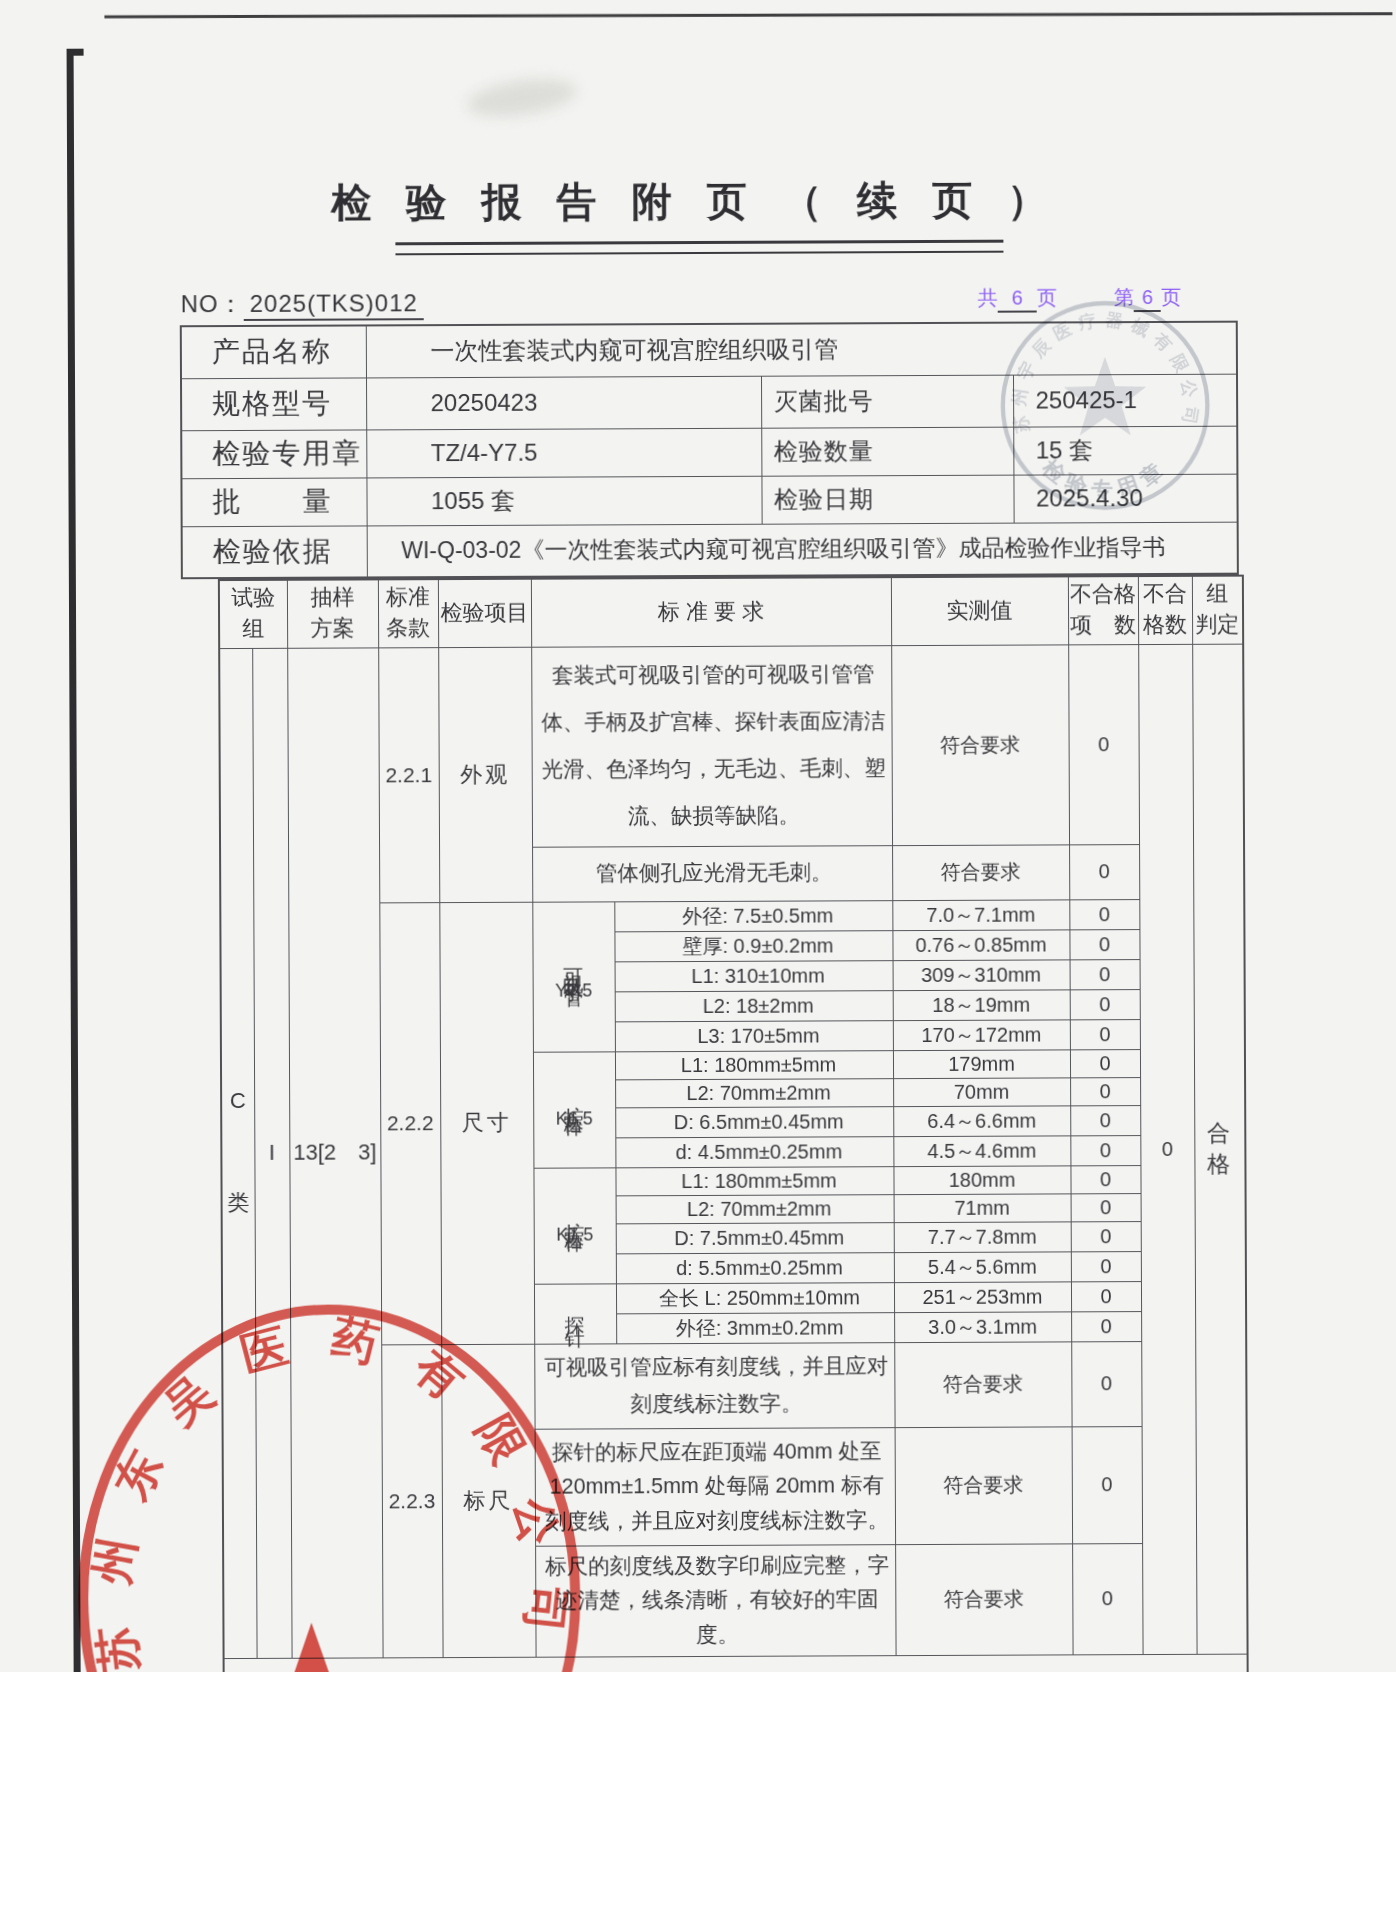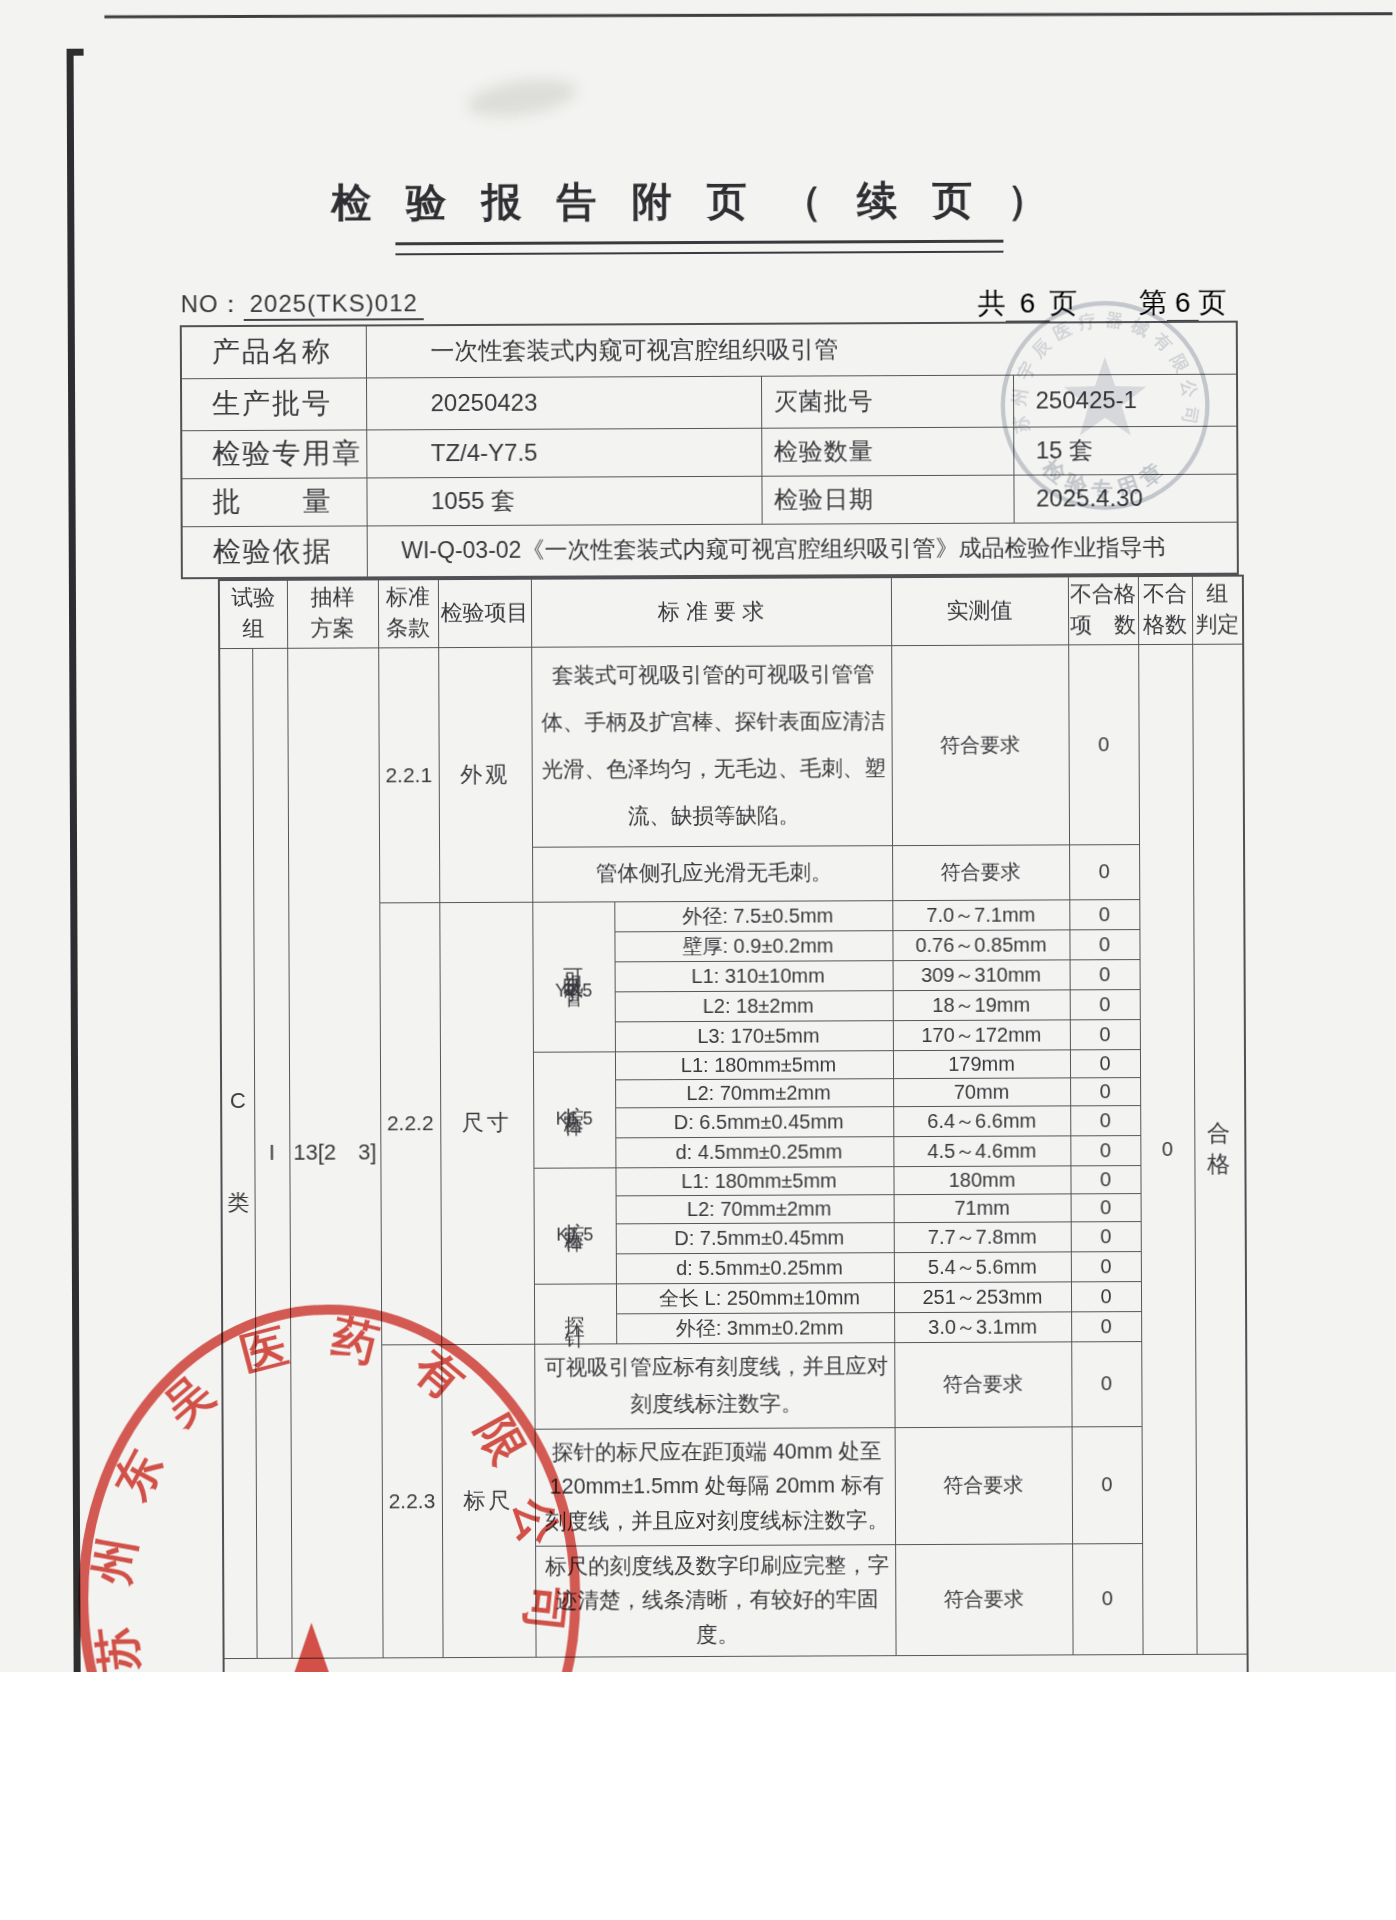--- a/index.html
+++ b/index.html
@@ -11,21 +11,21 @@
   .left-edge{position:absolute;left:70px;top:46px;width:7px;height:1795px;background:#2e2e30;}
   .left-edge-cap{position:absolute;left:70px;top:46px;width:17px;height:7px;background:#2e2e30;}
   .corner-dash{position:absolute;left:0;top:1830px;width:16px;height:9px;background:#1d1d1f;}
   .smudge{position:absolute;left:470px;top:80px;width:110px;height:34px;background:#c2c2bd;opacity:.45;filter:blur(7px);border-radius:50%;transform:rotate(-8deg);}
   
   .title{position:absolute;left:0;right:0;top:174px;text-align:center;font-size:40px;letter-spacing:12px;color:#2f2f33;font-weight:600;}
   .title-underline{position:absolute;left:398px;top:241px;width:608px;height:8px;border-top:3px solid #3a3a3e;border-bottom:2px solid #3a3a3e;}
   
   .no-line{position:absolute;left:183px;top:286px;font-size:24px;color:#37373b;letter-spacing:1px;}
   .uline{border-bottom:2px solid #44444a;padding:0 6px 2px 6px;margin-top:13px;}
-  .pages-line{position:absolute;left:980px;top:286px;font-size:28px;color:#000000;}
+  .pages-line{position:absolute;left:980px;top:286px;font-size:20px;color:#8b5cf6;}
   .pages-line .uline{padding:0 14px 2px 14px;}
   
   table{border-collapse:collapse;table-layout:fixed;}
   .info-table{position:absolute;left:182px;top:323px;width:1056px;border:2px solid #515155;}
   .info-table td{border:1.6px solid #55565a;color:#38383c;vertical-align:middle;}
   .info-table .lbl{padding-left:30px;font-size:28px;letter-spacing:2px;}
   .info-table .val{padding-left:64px;font-size:24px;}
   .info-table .lbl2{padding-left:12px;font-size:24px;letter-spacing:1px;}
   .info-table .val2{padding-left:22px;font-size:24px;}
   .info-table .basis{padding-left:34px;font-size:23px;}
@@ -92,21 +92,21 @@
           <col style="width:395px">
           <col style="width:252px">
           <col style="width:224px">
         </colgroup>
       <tbody>
           <tr style="height:52px">
         <td class="lbl">产品名称</td>
         <td class="val" colspan="3">一次性套装式内窥可视宫腔组织吸引管</td>
       </tr>
       <tr style="height:52px">
-        <td class="lbl">生产批号</td>
+        <td class="lbl">规格型号</td>
         <td class="val">20250423</td>
         <td class="lbl2">灭菌批号</td>
         <td class="val2">250425-1</td>
       </tr>
       <tr style="height:48px">
         <td class="lbl">检验专用章</td>
         <td class="val">TZ/4-Y7.5</td>
         <td class="lbl2">检验数量</td>
         <td class="val2">15 套</td>
       </tr>

